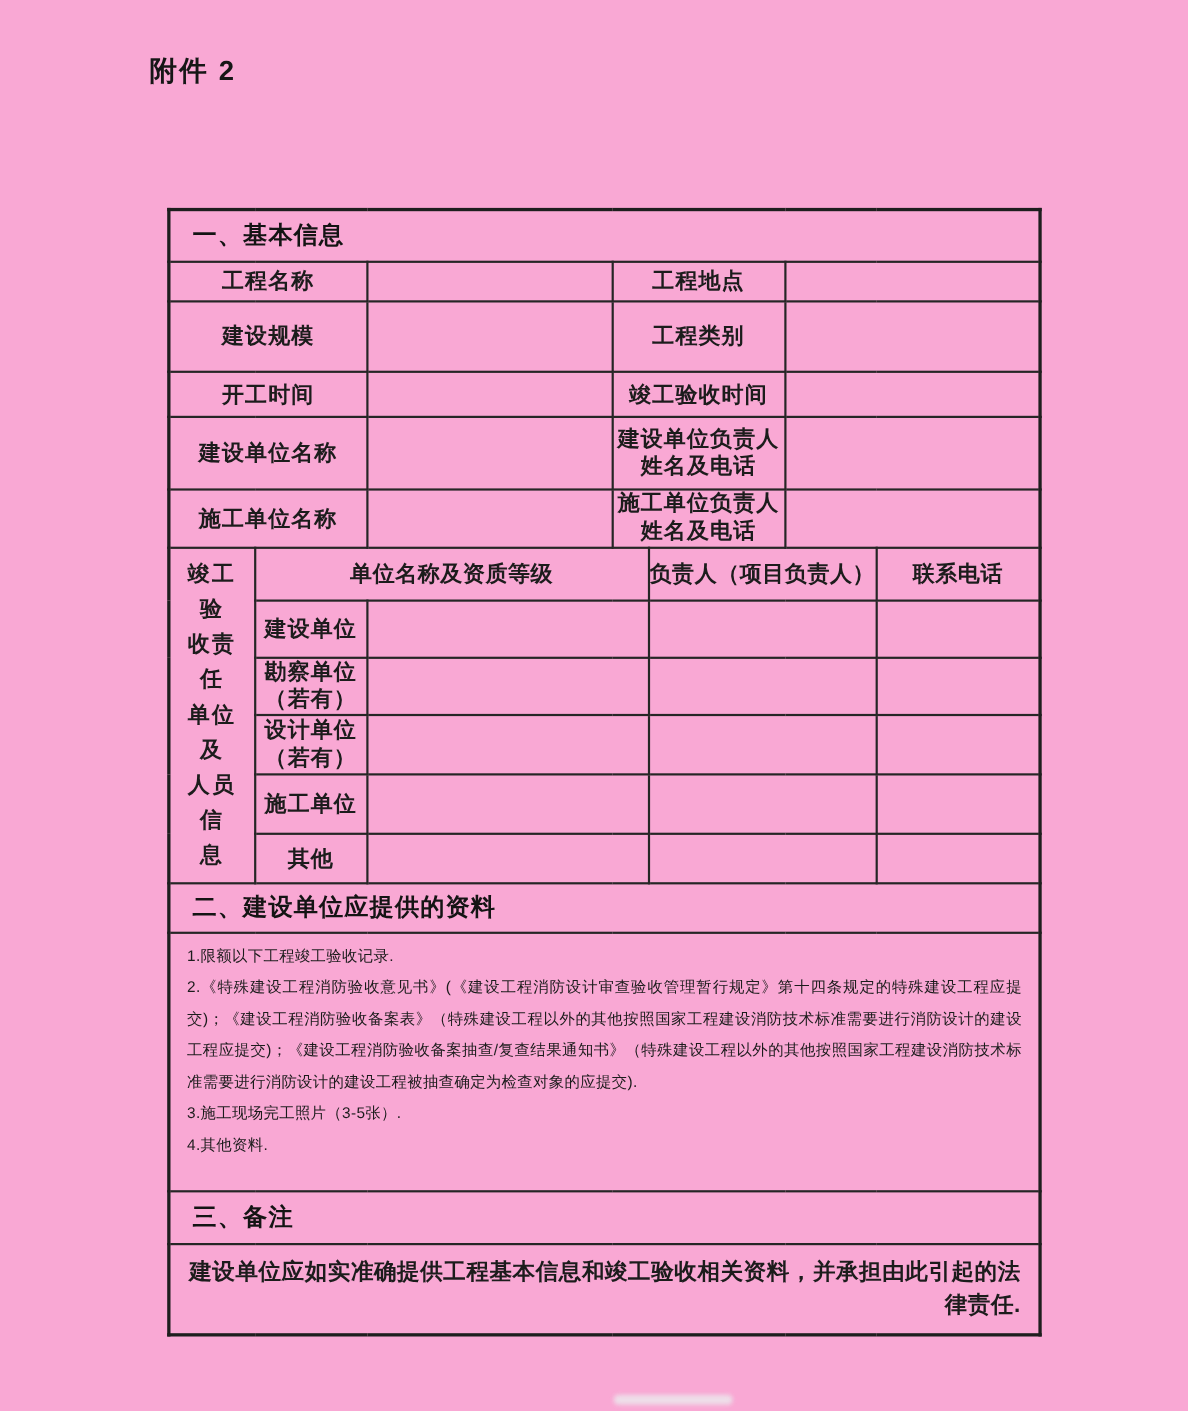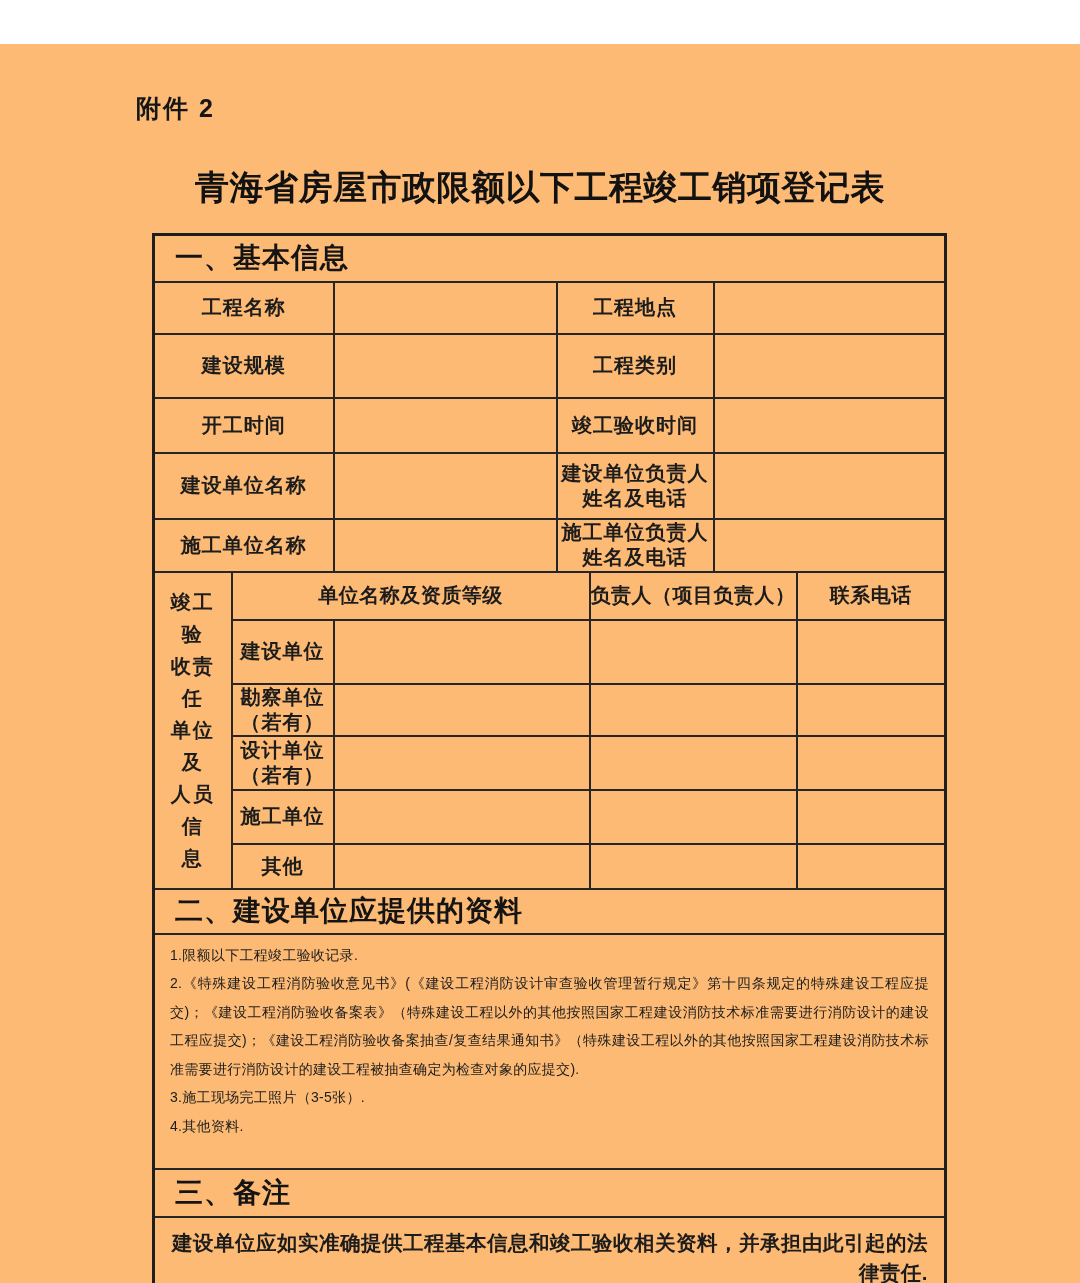--- a/index.html
+++ b/index.html
@@ -4,21 +4,21 @@
 <style>
   html, body { margin: 0; padding: 0; }
   body {
     width: 1080px; height: 1283px;
     background: #ffffff;
     font-family: "Liberation Sans", "DejaVu Sans", sans-serif;
     color: #1d1d1d;
     position: relative;
     overflow: hidden;
   }
-  .page { position: absolute; inset: 0; background: #fdba74; margin-top: 44px; }
+  .page { position: absolute; inset: 0; background: #f9a8d4; }
 
   .attachment {
     position: absolute; left: 136px; top: 48px;
     font-size: 25px; font-weight: 700; letter-spacing: 2px; color: #161616;
   }
   .title {
     position: absolute; left: 0; top: 121px; width: 1080px;
     text-align: center; font-size: 34px; font-weight: 700;
     letter-spacing: 0.5px; color: #121212;
   }
@@ -32,21 +32,21 @@
   td {
     border: 2px solid #262626;
     padding: 0;
     font-weight: 700; font-size: 20px;
     text-align: center; vertical-align: middle;
     color: #1c1c1c;
     overflow: hidden;
   }
   td.sec-head {
     text-align: left; padding-left: 20px;
-    font-size: 28px; letter-spacing: 1px; color: #141414;
+    font-size: 22px; letter-spacing: 1px; color: #141414;
   }
   td.lbl { letter-spacing: 1px; }
   td.pre { white-space: pre-line; line-height: 1.25; }
   td.side {
     white-space: pre-line; line-height: 1.6;
     font-size: 20px; letter-spacing: 2px; padding: 0 6px;
   }
   td.hdr { letter-spacing: 0.5px; }
   td.val { }
   td.materials {
@@ -66,51 +66,50 @@
     background: #ebebee; opacity: 0.8;
     filter: blur(2px); border-radius: 4px;
   }
 </style>
 </head>
 <body>
 
 <div class="page">
 
   <div class="attachment">附件 2</div>
-  <div class="title">青海省房屋市政限额以下工程竣工销项登记表</div>
 
   <table class="form-table">
     <colgroup>
       <col style="width:78px">
         <col style="width:102px">
         <col style="width:223px">
       <col style="width:33px">
         <col style="width:124px">
         <col style="width:83px">
         <col style="width:149px">
     </colgroup>
 
     <tbody>
         <tr style="height:47px">
       <td colspan="7" class="sec-head">一、基本信息</td>
     </tr>
 
-    <tr style="height:52px">
+    <tr style="height:36px">
       <td colspan="2" class="lbl">工程名称</td>
       <td class="val"></td>
       <td colspan="2" class="lbl">工程地点</td>
       <td colspan="2" class="val"></td>
     </tr>
     <tr style="height:64px">
       <td colspan="2" class="lbl">建设规模</td>
       <td class="val"></td>
       <td colspan="2" class="lbl">工程类别</td>
       <td colspan="2" class="val"></td>
     </tr>
-    <tr style="height:55px">
+    <tr style="height:41px">
       <td colspan="2" class="lbl">开工时间</td>
       <td class="val"></td>
       <td colspan="2" class="lbl">竣工验收时间</td>
       <td colspan="2" class="val"></td>
     </tr>
     <tr style="height:66px">
       <td colspan="2" class="lbl">建设单位名称</td>
       <td class="val"></td>
       <td colspan="2" class="lbl pre">建设单位负责人
 姓名及电话</td>
@@ -127,21 +126,21 @@
     <tr style="height:48px">
       <td rowspan="6" class="side">竣工验
 收责任
 单位及
 人员信
 息</td>
       <td colspan="3" class="hdr">单位名称及资质等级</td>
       <td colspan="2" class="hdr">负责人（项目负责人）</td>
       <td class="hdr">联系电话</td>
     </tr>
-    <tr style="height:64px">
+    <tr style="height:52px">
       <td class="lbl">建设单位</td>
       <td colspan="2" class="val"></td>
       <td colspan="2" class="val"></td>
       <td class="val"></td>
     </tr>
     <tr style="height:52px">
       <td class="lbl pre">勘察单位
 （若有）</td>
       <td colspan="2" class="val"></td>
       <td colspan="2" class="val"></td>

